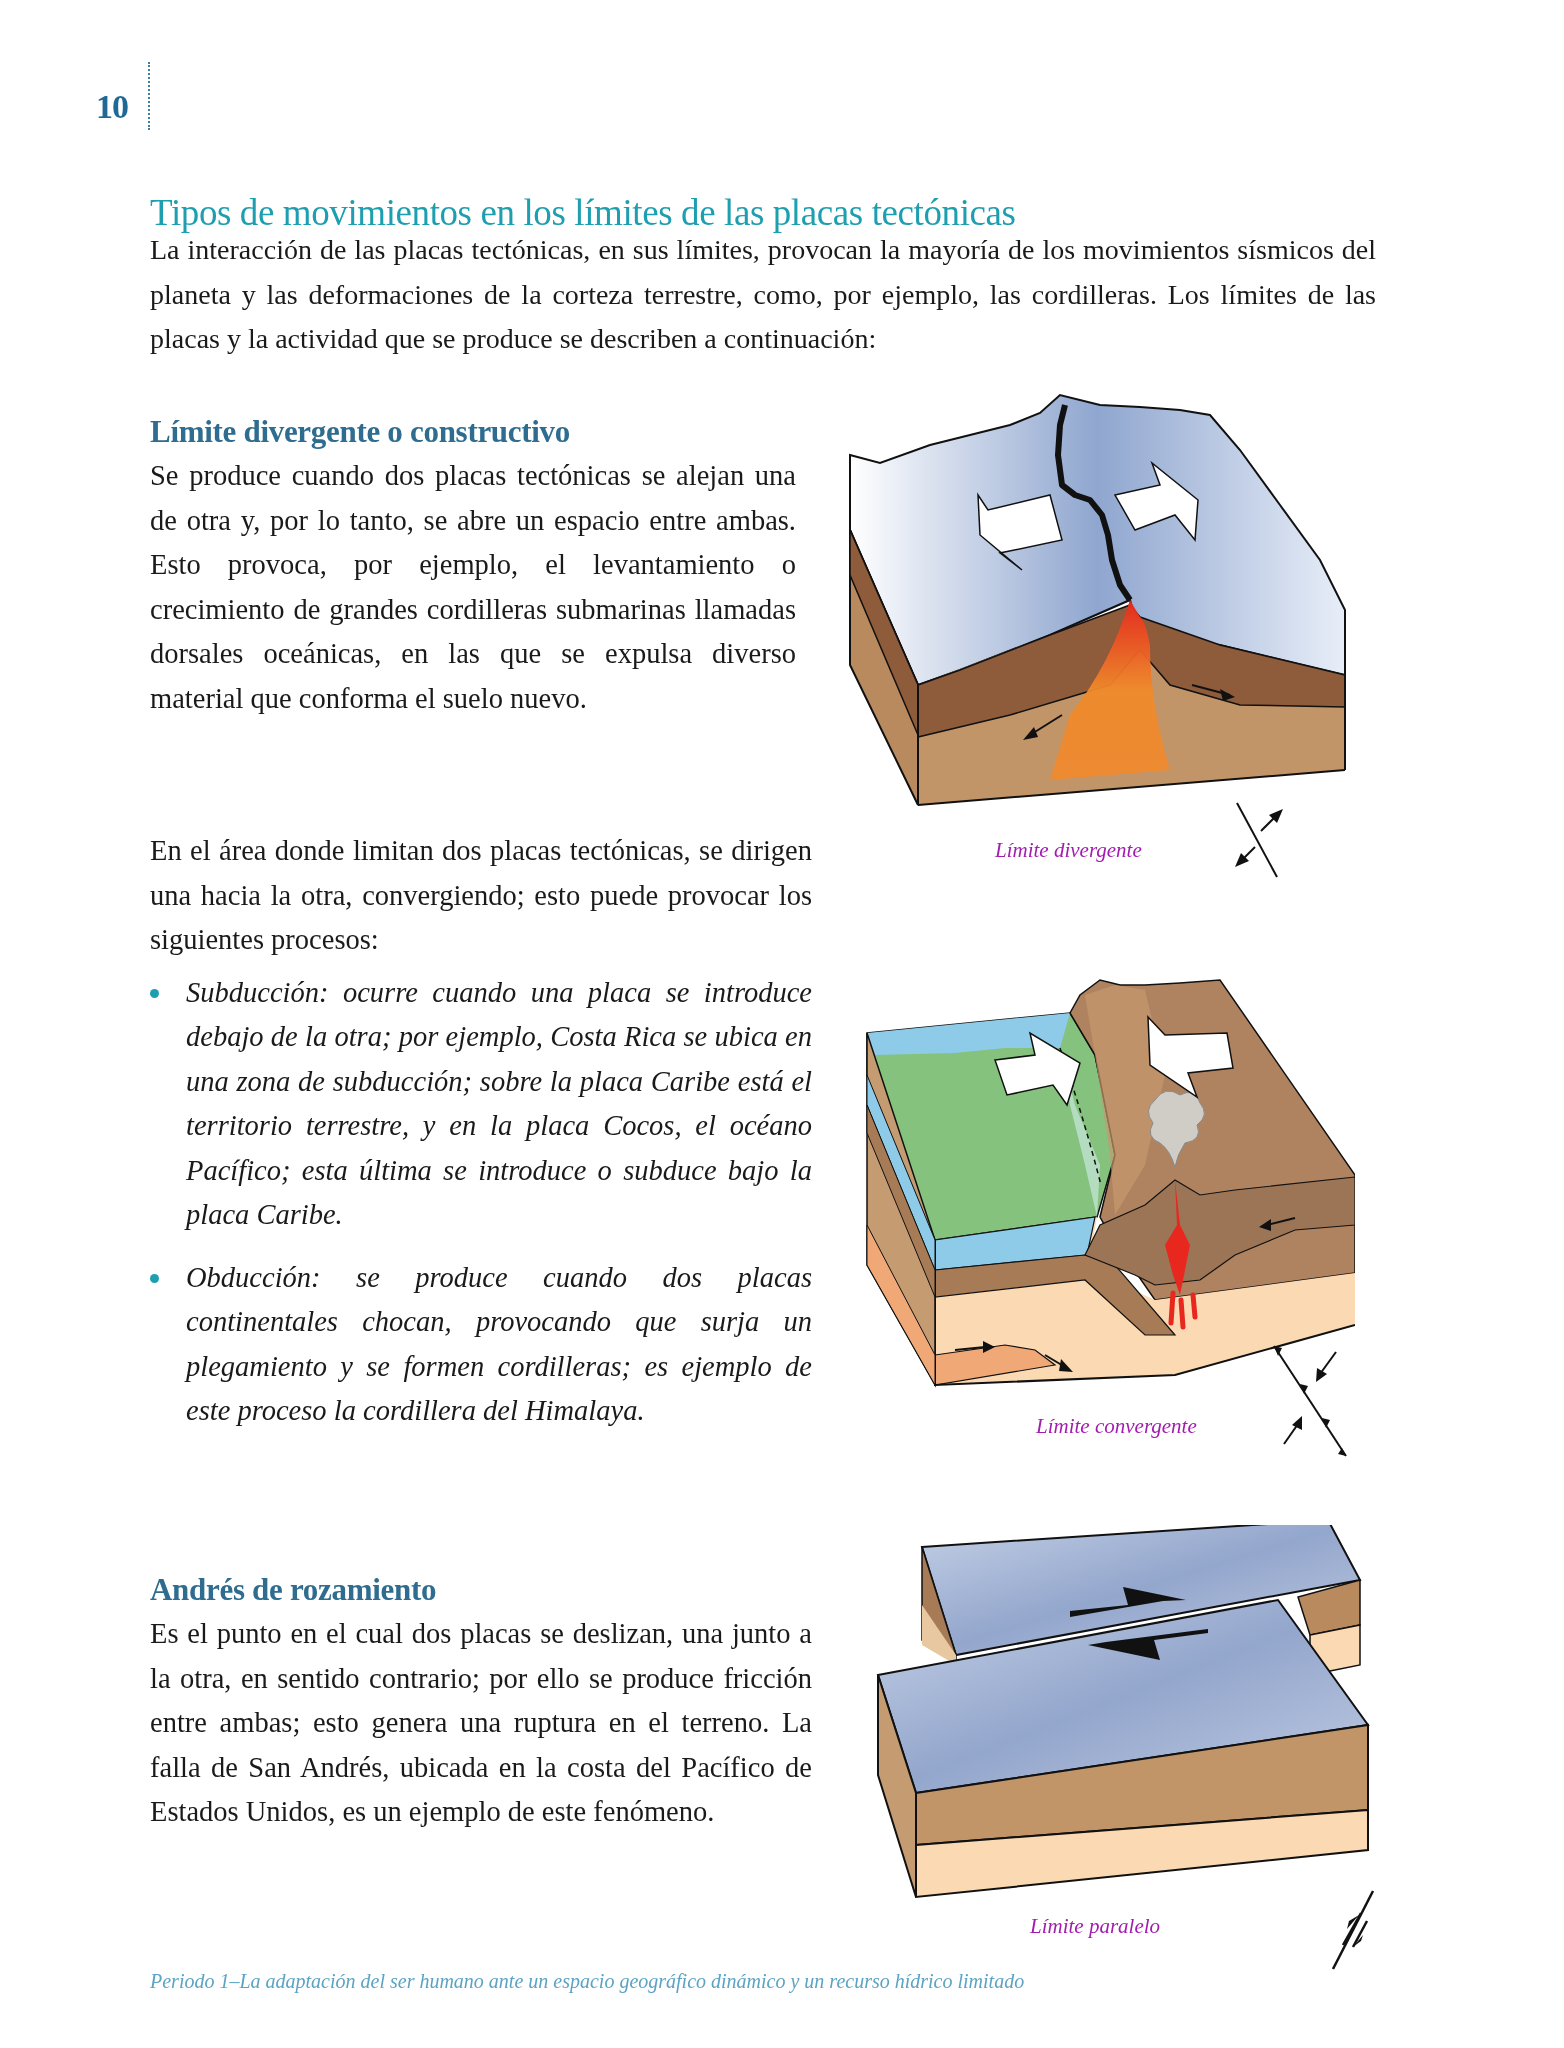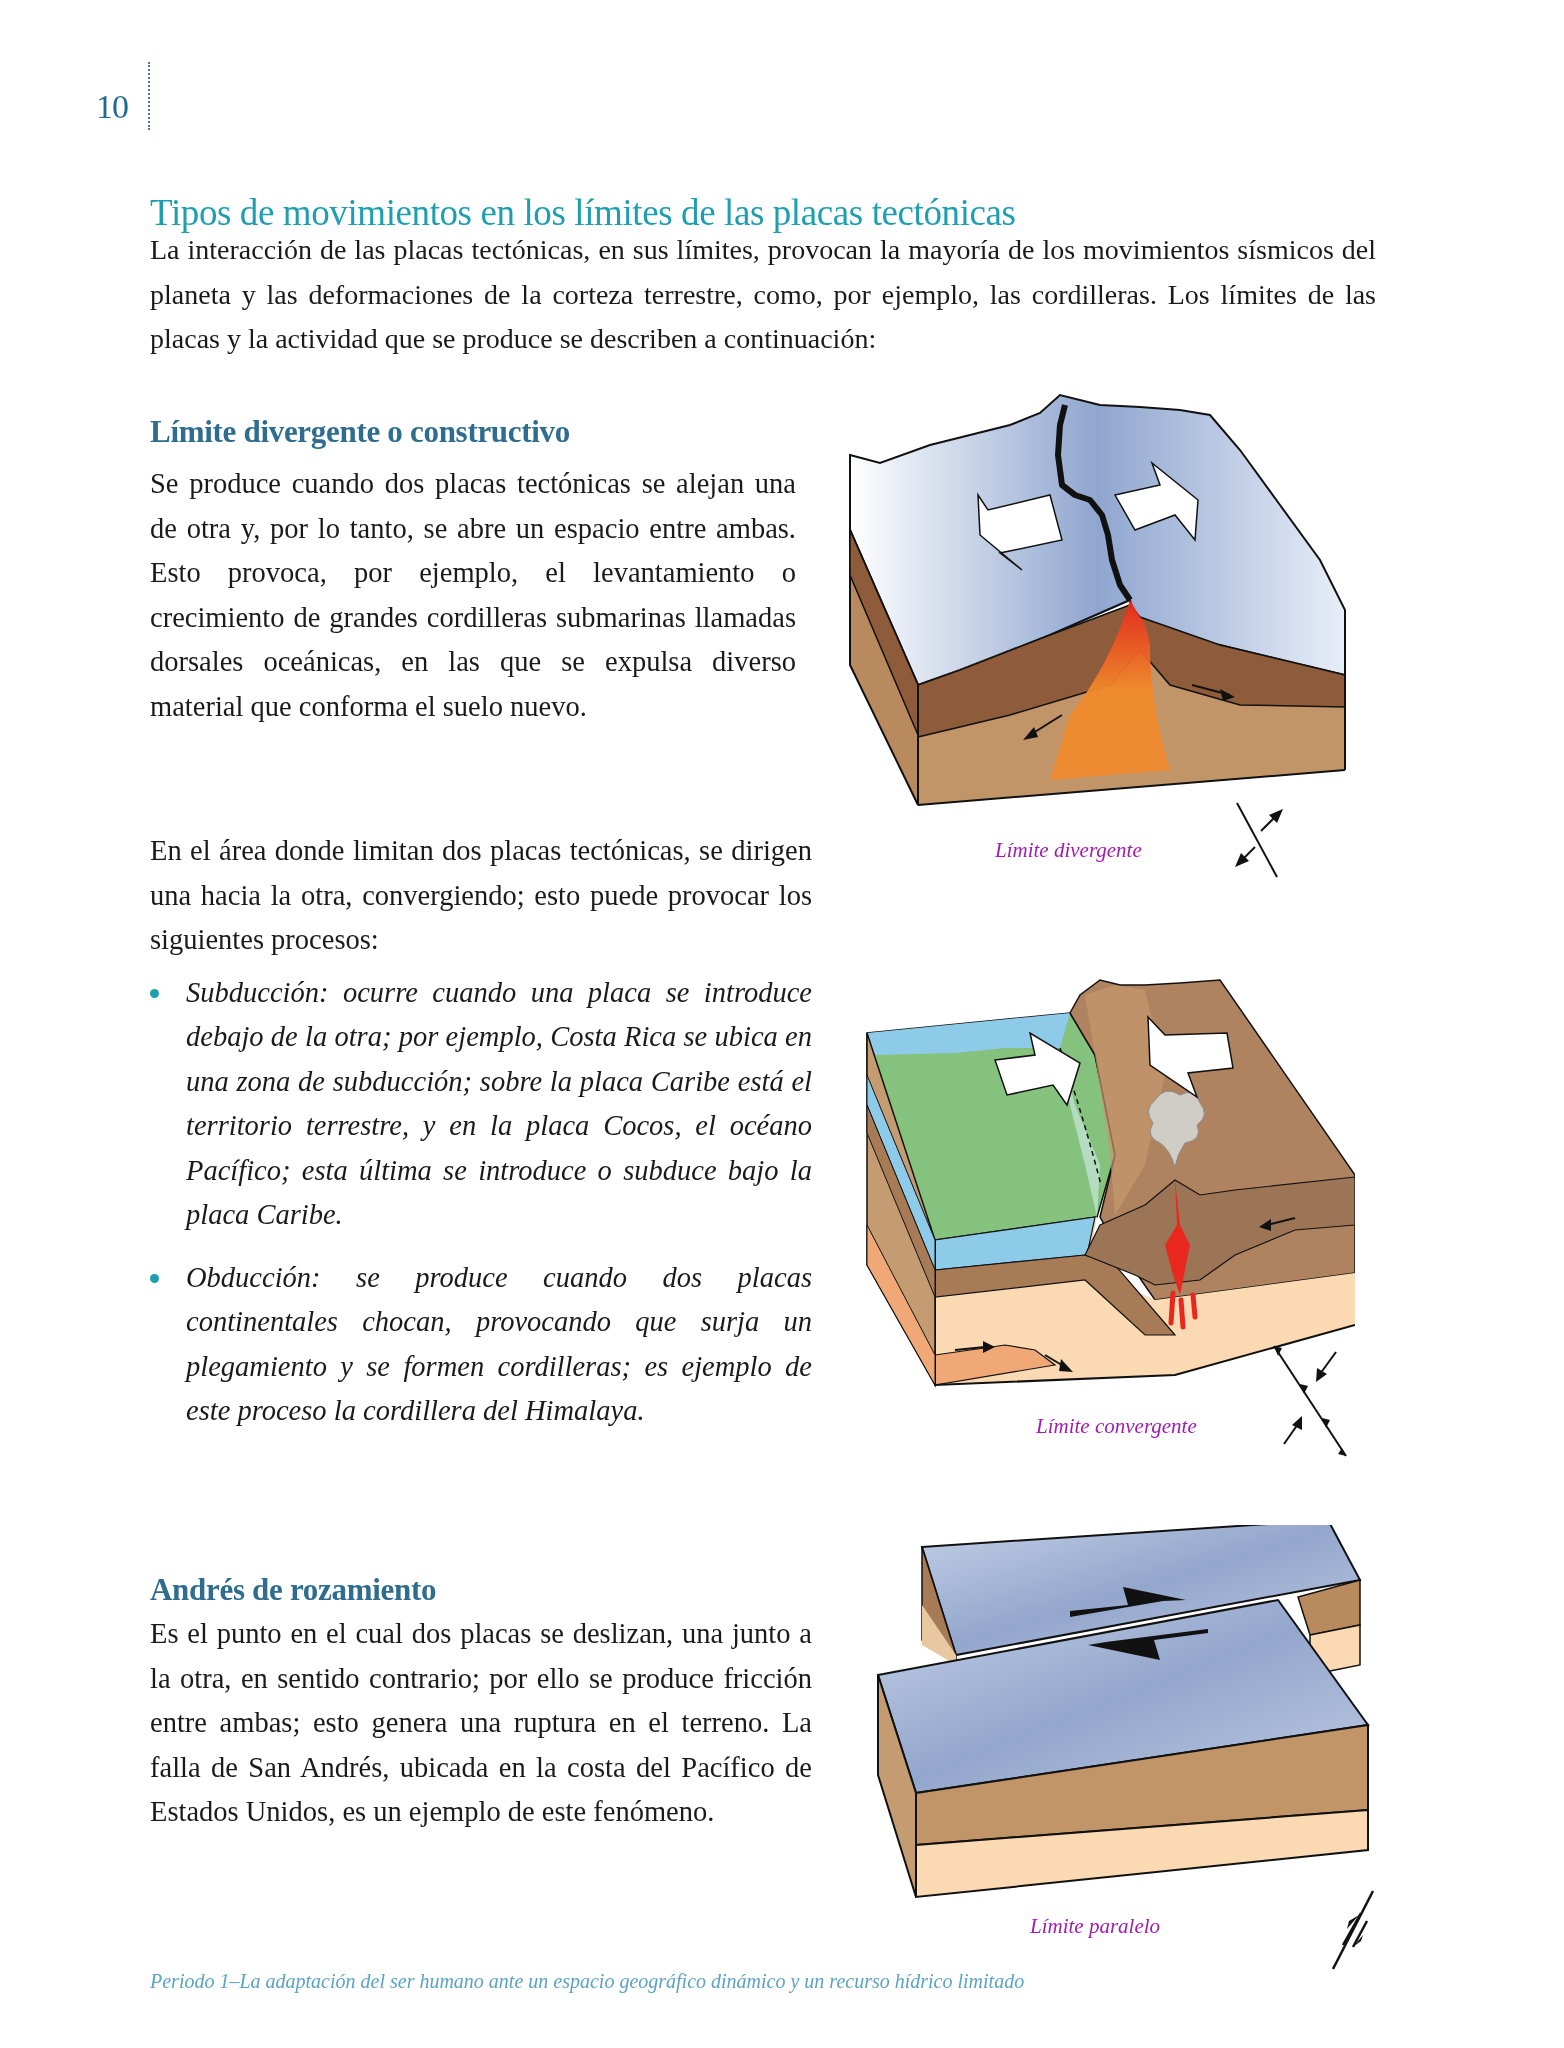--- a/index.html
+++ b/index.html
@@ -1,18 +1,18 @@
 <!DOCTYPE html>
 <html><head>
 <meta charset="utf-8">
 <style>
   html, body { margin: 0; padding: 0; background: #ffffff; }
   body { width: 1564px; height: 2048px; position: relative; overflow: hidden;
          font-family: "Liberation Serif", "DejaVu Serif", serif; color: #1a1a1a; }
-  .page-number { position: absolute; left: 96px; top: 88px; font-size: 34px; font-weight: normal;
+  .page-number { position: absolute; left: 96px; top: 88px; font-size: 34px; font-weight: bold;
                  color: #1f6a95; letter-spacing: -1px; }
   .page-rule { position: absolute; left: 148px; top: 62px; height: 68px; width: 0;
                border-left: 2px dotted #3f7fa6; }
   .main-title { position: absolute; left: 150px; top: 166px; font-size: 37px; font-weight: normal;
                 color: #1d9fb0; letter-spacing: -0.4px; white-space: nowrap; }
   .intro { position: absolute; left: 150px; top: 228px; width: 1226px; font-size: 28px;
            line-height: 44.5px; text-align: justify; }
   .col { position: absolute; left: 150px; width: 660px; }
   .sec-title { font-size: 31px; font-weight: bold; color: #2f6d90; margin: 0; line-height: 40px; letter-spacing: -0.3px; }
   .para { font-size: 28.5px; line-height: 44.5px; text-align: justify; margin: 0; }
@@ -30,21 +30,21 @@
 <body>
 
 <div class="page-number">10</div>
 <div class="page-rule"></div>
 
 <h1 class="main-title">Tipos de movimientos en los límites de las placas tectónicas</h1>
 <p class="intro" style="margin:0">La interacción de las placas tectónicas, en sus límites, provocan la mayoría de los movimientos sísmicos del planeta y las deformaciones de la corteza terrestre, como, por ejemplo, las cordilleras.  Los límites de las placas y la actividad que se produce se describen a continuación:</p>
 
 <div class="col" style="top:412px; width:646px;">
   <h2 class="sec-title">Límite divergente o constructivo</h2>
-  <p class="para" style="margin-top:10px">Se produce cuando dos placas tectónicas se alejan una de otra y, por lo tanto, se abre un espacio entre ambas. Esto provoca, por ejemplo, el levantamiento o crecimiento de grandes cordilleras submarinas llamadas dorsales oceánicas, en las que se expulsa diverso material que conforma el suelo nuevo.</p>
+  <p class="para" style="margin-top:2px">Se produce cuando dos placas tectónicas se alejan una de otra y, por lo tanto, se abre un espacio entre ambas. Esto provoca, por ejemplo, el levantamiento o crecimiento de grandes cordilleras submarinas llamadas dorsales oceánicas, en las que se expulsa diverso material que conforma el suelo nuevo.</p>
 </div>
 
 <div class="col" style="top:827px; width:662px;">
   <p class="para" style="margin-top:2px">En el área donde limitan dos placas tectónicas, se dirigen una hacia la otra, convergiendo; esto puede provocar los siguientes procesos:</p>
   <ul class="bullets">
     <li><span class="bullet-dot"></span><span>Subducción: ocurre cuando una placa se introduce debajo de la otra; por ejemplo, Costa Rica se ubica en una zona de subducción; sobre la placa Caribe está el territorio terrestre, y en la placa Cocos, el océano Pacífico; esta última se introduce o subduce bajo la placa Caribe.</span></li>
     <li><span class="bullet-dot"></span><span>Obducción: se produce cuando dos placas continentales chocan, provocando que surja un plegamiento y se formen cordilleras; es ejemplo de este proceso la cordillera del Himalaya.</span></li>
   </ul>
 </div>
 

